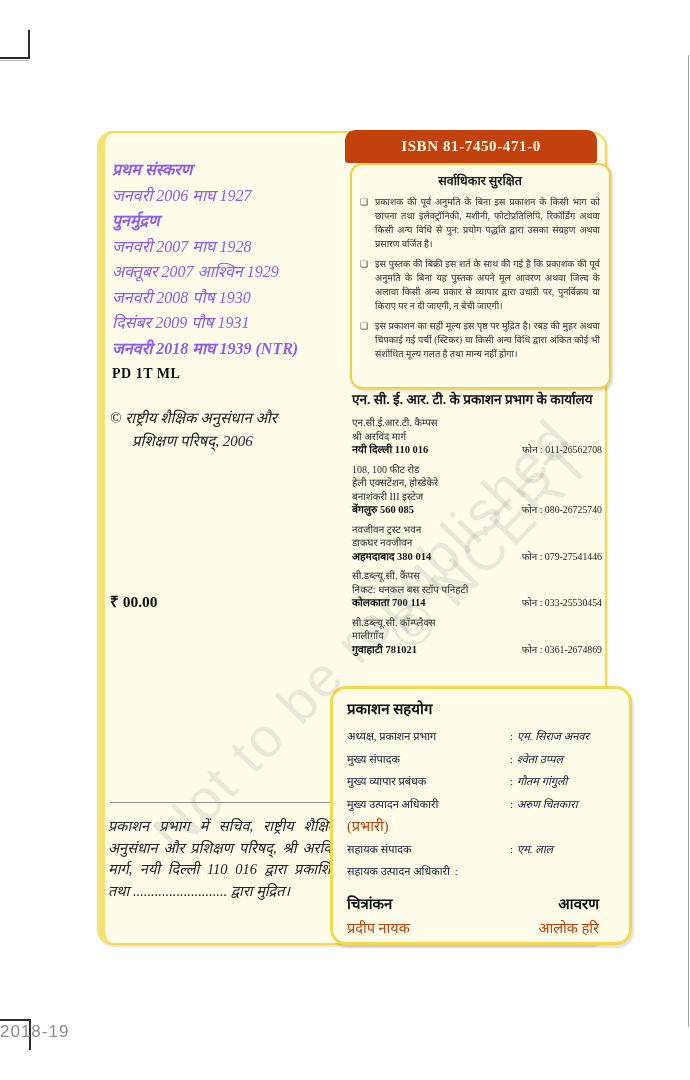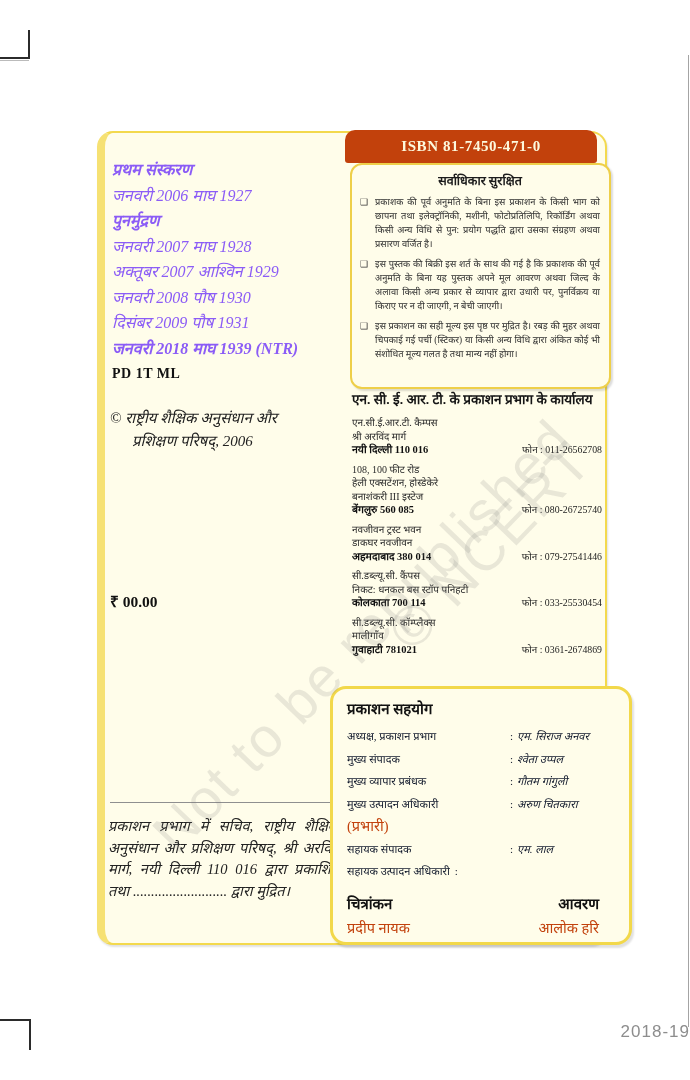--- a/index.html
+++ b/index.html
@@ -59,21 +59,21 @@
   .p-sub { font-size:14.5px; line-height:22.5px; color:#c2410c; }
   .credits { display:flex; justify-content:space-between; margin-top:9px; padding-right:16px;text-align:center; }
   .c-title { font-weight:bold; font-size:15px; line-height:24px; color:#111; }
   .c-name { font-size:14.5px; line-height:24px; color:#c2410c; }
 
   .wm { position:absolute; font-family:"Liberation Sans", sans-serif; font-size:56px; letter-spacing:2px;
         color:rgba(125,125,125,.17); white-space:nowrap; pointer-events:none; z-index:6; }
   .wm1 { left:358px; top:513px; transform:rotate(-46deg); }
   .wm2 { left:75px; top:603px; transform:rotate(-46deg); }
 
-  .footer { position:absolute; left:0; top:1022px; width:690px; text-align:right;
+  .footer { position:absolute; left:0; top:1022px; width:690px; text-align:left;
             font-family:"Liberation Sans", sans-serif; font-size:17px; color:#8d8d8d; letter-spacing:1px; }
 </style>
 </head>
 <body>
 
 <div class="page">
 
   <div class="mark" style="left:28px; top:30px; width:2px; height:29px;"></div>
   <div class="mark" style="left:0; top:57px; width:29px; height:2px;"></div>
   <div class="mark-shadow" style="left:0; top:60px; width:29px; height:1px;"></div>

